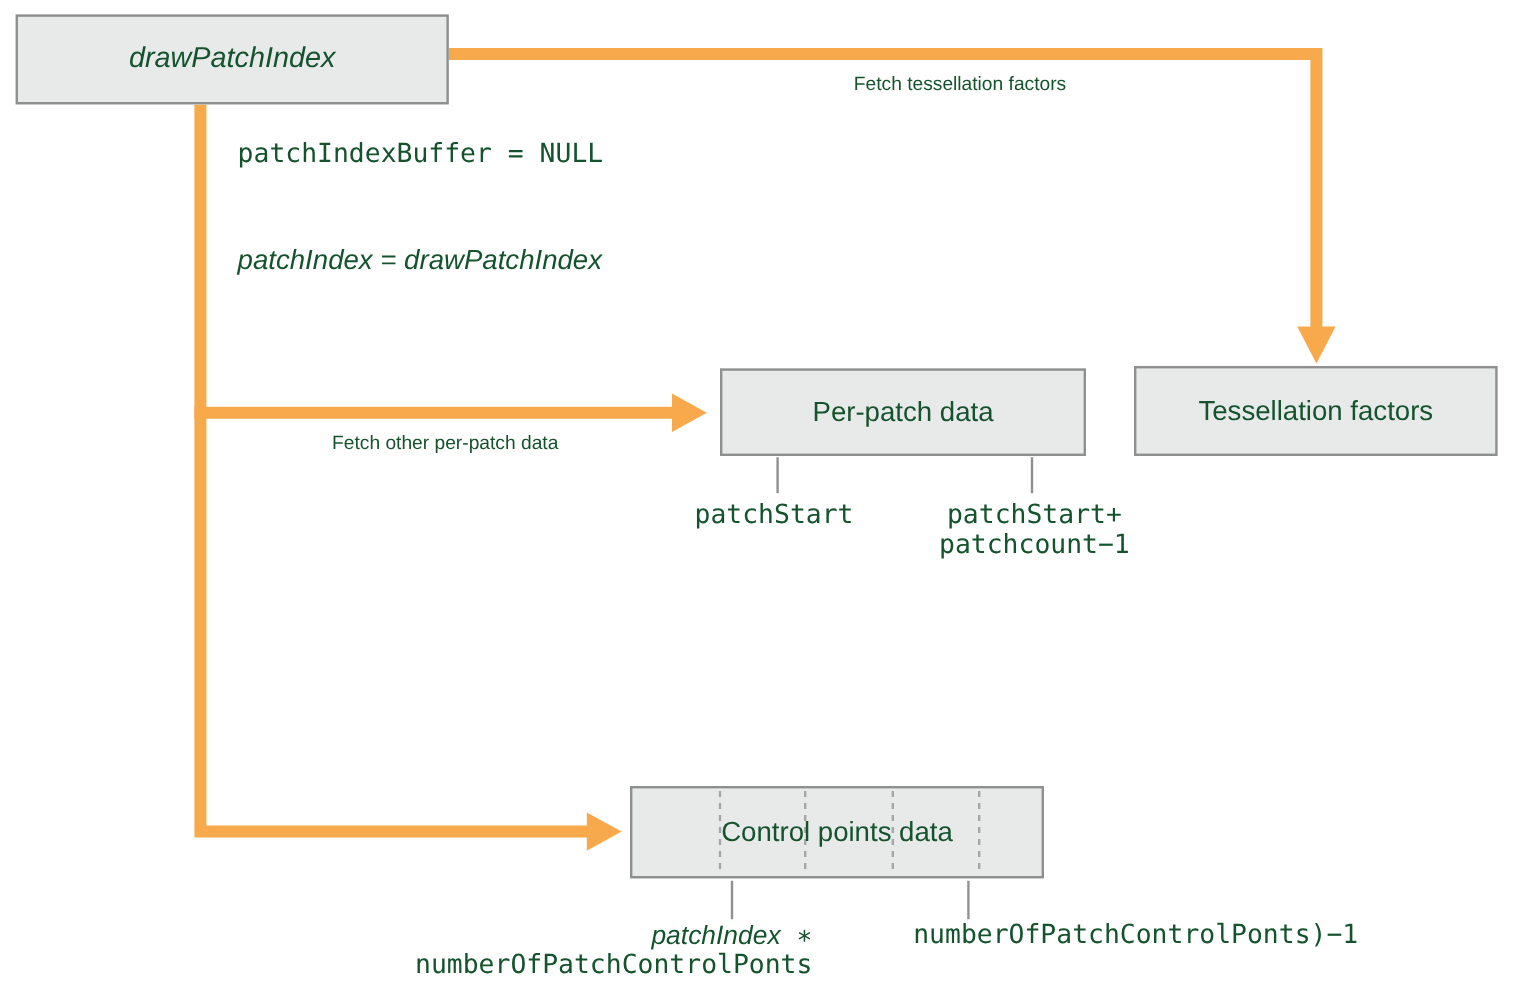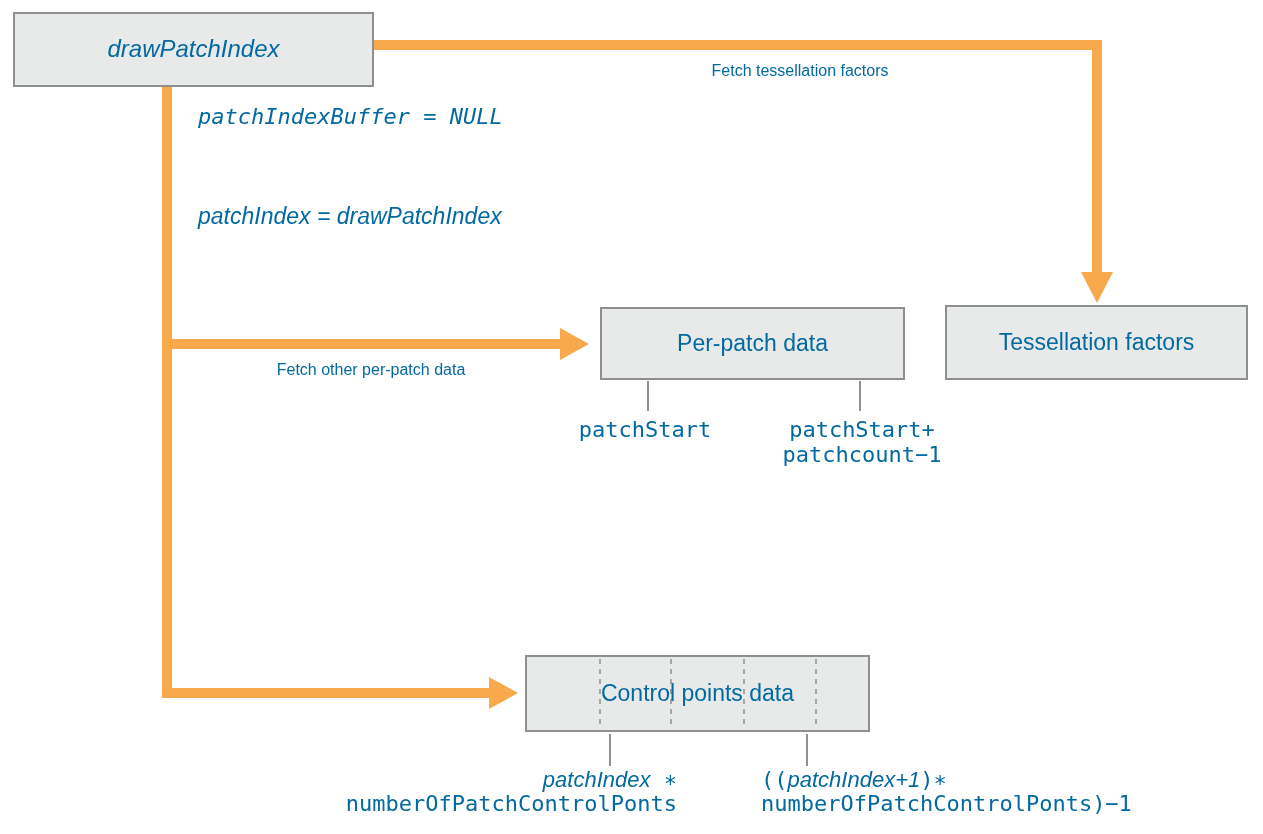--- a/index.html
+++ b/index.html
@@ -1,17 +1,17 @@
 <!DOCTYPE html>
 <html style="--accent-orange: #F7A94B; --box-fill: #E8E9E9; --box-border: #8E9090; --tick-gray: #919191; --dash-gray: #A6A6A6;"><head>
 <meta charset="utf-8">
 <style>
   html,body{margin:0;padding:0;background:#fff;}
   #stage{position:relative;width:1263px;height:834px;background:#fff;overflow:hidden;
-         font-family:"Liberation Sans",sans-serif;color:#0369a1;}
+         font-family:"Liberation Sans",sans-serif;color:#14532d;}
   #wires{position:absolute;left:0;top:0;width:1263px;height:834px;}
 
   .node{position:absolute;box-sizing:border-box;
         background:var(--box-fill,#E8E9E9);
         border:2px solid var(--box-border,#8E9090);
         display:flex;align-items:center;justify-content:center;
         font-size:23px;line-height:1.1;}
   #node-draw{left:13px;top:12px;width:361px;height:75px;font-style:italic;font-size:24px;}
   #node-perpatch{left:600px;top:307px;width:305px;height:73px;text-align:center;}
   #node-tess{left:945px;top:305px;width:303px;height:75px;align-items:center;}
@@ -20,21 +20,21 @@
 
   .cp-sep{position:absolute;top:2px;bottom:2px;width:2px;z-index:1;
           background:repeating-linear-gradient(180deg,var(--dash-gray,#A6A6A6) 0 5px,transparent 5px 10px);}
   .cp-sep-1{left:72px;} .cp-sep-2{left:143px;} .cp-sep-3{left:216px;} .cp-sep-4{left:288px;}
 
   .lbl{position:absolute;white-space:pre;}
   .sans{font-family:"Liberation Sans",sans-serif;font-size:16px;}
   .mono-base{font-family:"DejaVu Sans Mono","Liberation Mono",monospace;font-size:22px;}
   #lbl-fetch-tess{left:800px;top:62px;transform:translateX(-50%);}
   #lbl-fetch-pp{left:371px;top:361px;transform:translateX(-50%);}
-  #ann-pib{left:198px;top:104px;font-style:italic;}
+  #ann-pib{left:198px;top:116px;}
   #ann-pie{left:198px;top:203px;font-style:italic;font-size:23px;}
   #ann-ps{left:645px;top:417px;transform:translateX(-50%);text-align:center;line-height:25px;}
   #ann-pe{left:862px;top:417px;transform:translateX(-50%);text-align:center;line-height:25px;}
   #ann-cps{right:586px;top:768px;text-align:right;line-height:24px;}
   #ann-cpe{left:761px;top:768px;text-align:left;line-height:24px;}
 
   .seg-mono{font-family:"DejaVu Sans Mono","Liberation Mono",monospace;}
   .seg-italic{font-family:"Liberation Sans",sans-serif;font-style:italic;text-align:right;}
 </style>
 </head>
@@ -81,15 +81,15 @@
   </div>
 
   <div class="lbl sans" id="lbl-fetch-tess">Fetch tessellation factors</div>
   <div class="lbl sans" id="lbl-fetch-pp">Fetch other per-patch data</div>
 
   <div class="lbl mono-base" id="ann-pib"><div><span class="seg-mono">patchIndexBuffer = NULL</span></div></div>
   <div class="lbl" id="ann-pie"><div><span class="seg-italic">patchIndex = drawPatchIndex</span></div></div>
   <div class="lbl mono-base" id="ann-ps"><div><span class="seg-mono">patchStart</span></div></div>
   <div class="lbl mono-base" id="ann-pe"><div><span class="seg-mono">patchStart+</span></div><div><span class="seg-mono">patchcount−1</span></div></div>
   <div class="lbl mono-base" id="ann-cps"><div><span class="seg-italic">patchIndex</span><span class="seg-mono"> ∗</span></div><div><span class="seg-mono">numberOfPatchControlPonts</span></div></div>
-  <div class="lbl mono-base" id="ann-cpe"><div><span class="seg-mono">((</span><span class="seg-italic">patchIndex+1</span><span class="seg-mono">)∗</span></div><div><span class="seg-mono">numberOfPatchControlPonts)−1</span></div></div>
+  <div class="lbl mono-base" id="ann-cpe"><div><span class="seg-mono">numberOfPatchControlPonts)−1</span></div></div>
 
 </div>
 
 </body></html>

